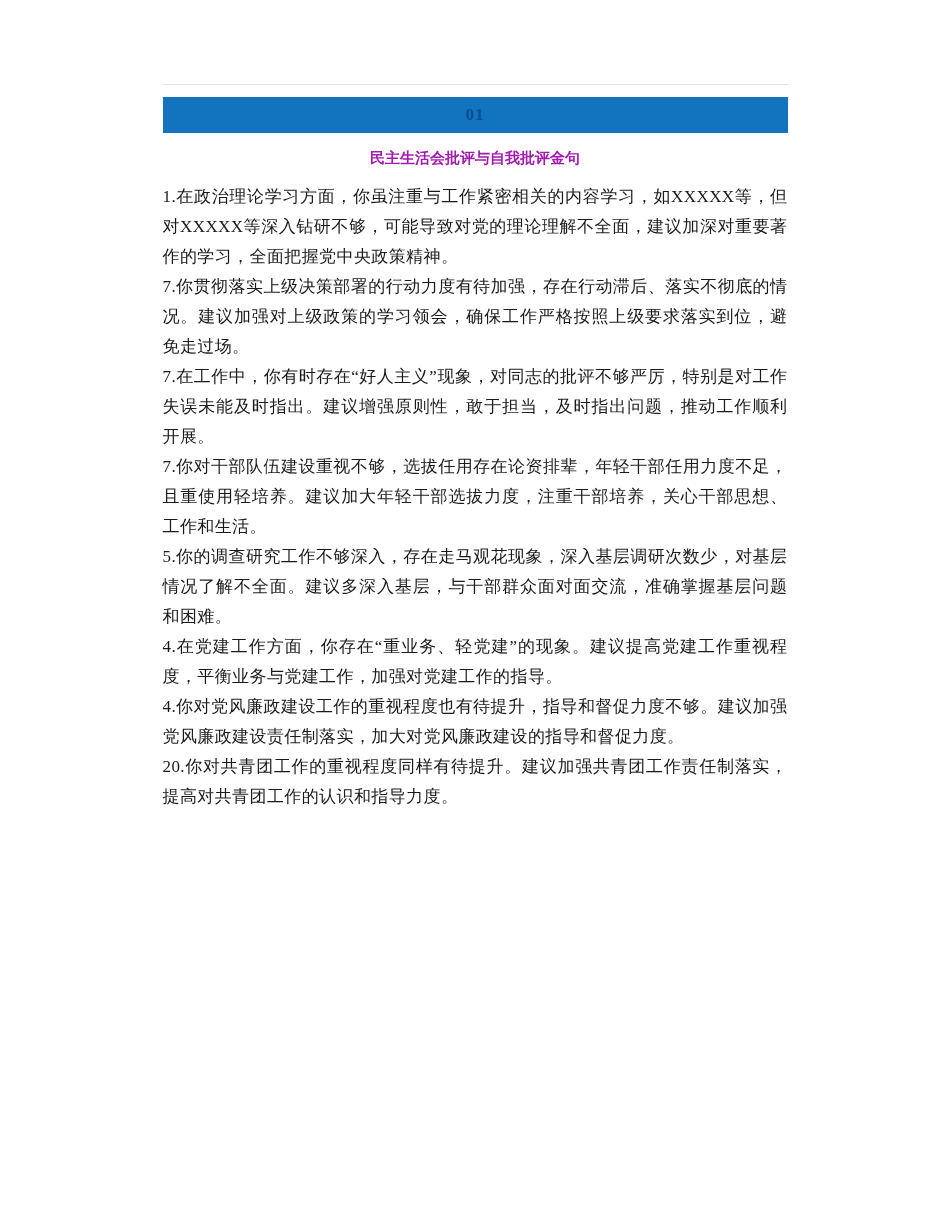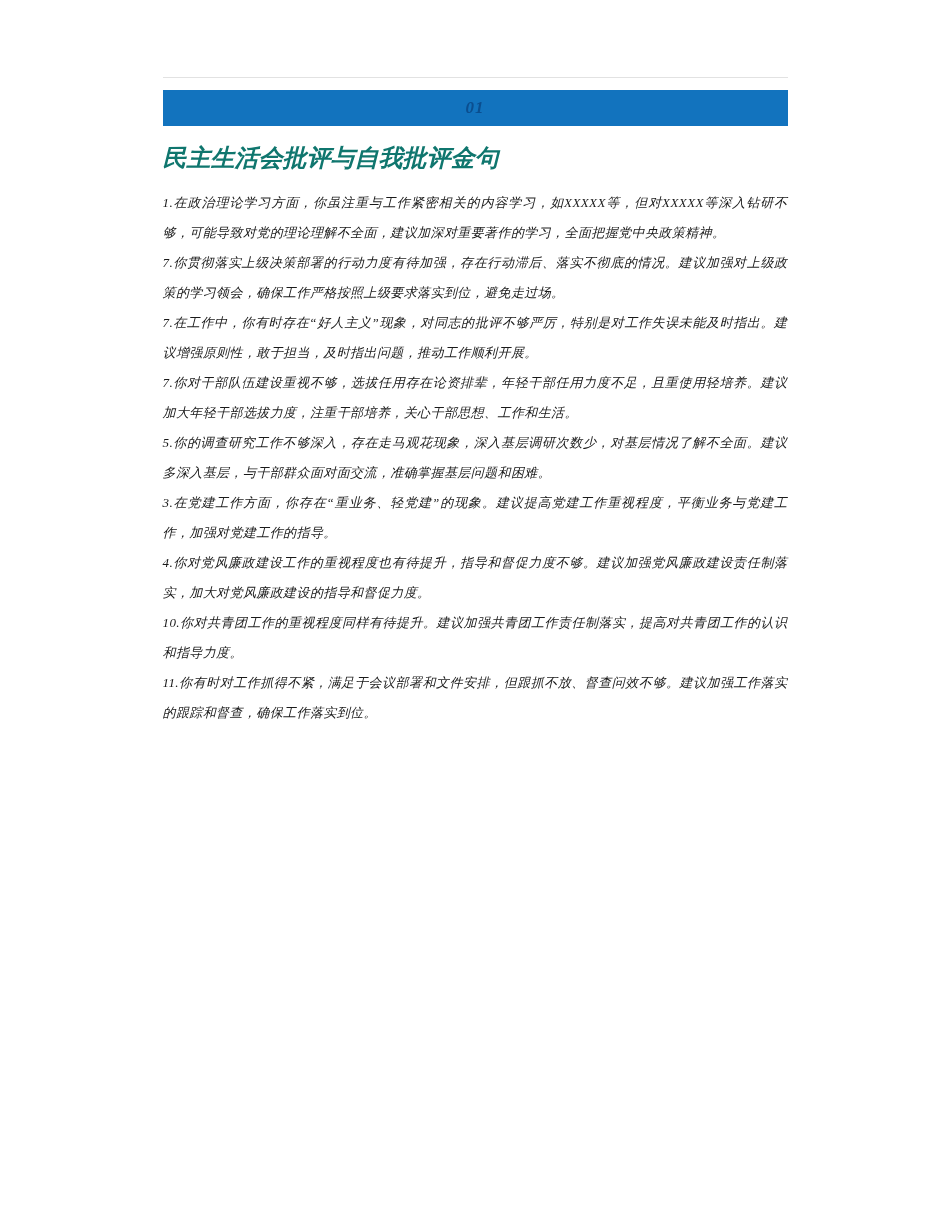--- a/index.html
+++ b/index.html
@@ -9,47 +9,46 @@
   }
   body {
     width: 950px;
     height: 1230px;
     font-family: "Liberation Serif", "DejaVu Serif", serif;
     color: #1a1a1a;
     overflow: hidden;
   }
   .page {
     width: 625px;
-    margin: 0 auto;
+    margin: 7px auto;
     padding-top: 77px;
     box-sizing: border-box;
-    font-style: italic;
   }
   .top-rule {
     border-top: 1px solid #e2e2e2;
     height: 0;
     margin-bottom: 12px;
   }
   .banner {
     height: 36px;
     line-height: 36px;
     text-align: center;
     font-size: 17px;
     font-weight: bold;
     letter-spacing: 1px;
   }
   .doc-title {
     margin: 16px 0 14px 0;
-    text-align: left;
-    font-size: 24px;
+    text-align: center;
+    font-size: 15px;
     font-weight: bold;
-    color: #0f766e;
+    color: #a21caf;
   }
   .content {
-    font-size: 13px;
+    font-size: 17px;
     line-height: 30px;
     text-align: justify;
     letter-spacing: 0.4px;
   }
   .content p {
     margin: 0;
     padding: 0;
   }
 </style>
 </head>
@@ -64,19 +63,18 @@
   </div>
 
   <h1 class="doc-title">民主生活会批评与自我批评金句</h1>
 
   <div class="content">
     <p>1.在政治理论学习方面，你虽注重与工作紧密相关的内容学习，如XXXXX等，但对XXXXX等深入钻研不够，可能导致对党的理论理解不全面，建议加深对重要著作的学习，全面把握党中央政策精神。</p>
     <p>7.你贯彻落实上级决策部署的行动力度有待加强，存在行动滞后、落实不彻底的情况。建议加强对上级政策的学习领会，确保工作严格按照上级要求落实到位，避免走过场。</p>
     <p>7.在工作中，你有时存在“好人主义”现象，对同志的批评不够严厉，特别是对工作失误未能及时指出。建议增强原则性，敢于担当，及时指出问题，推动工作顺利开展。</p>
     <p>7.你对干部队伍建设重视不够，选拔任用存在论资排辈，年轻干部任用力度不足，且重使用轻培养。建议加大年轻干部选拔力度，注重干部培养，关心干部思想、工作和生活。</p>
     <p>5.你的调查研究工作不够深入，存在走马观花现象，深入基层调研次数少，对基层情况了解不全面。建议多深入基层，与干部群众面对面交流，准确掌握基层问题和困难。</p>
-    <p>3.在党建工作方面，你存在“重业务、轻党建”的现象。建议提高党建工作重视程度，平衡业务与党建工作，加强对党建工作的指导。</p>
+    <p>4.在党建工作方面，你存在“重业务、轻党建”的现象。建议提高党建工作重视程度，平衡业务与党建工作，加强对党建工作的指导。</p>
     <p>4.你对党风廉政建设工作的重视程度也有待提升，指导和督促力度不够。建议加强党风廉政建设责任制落实，加大对党风廉政建设的指导和督促力度。</p>
-    <p>10.你对共青团工作的重视程度同样有待提升。建议加强共青团工作责任制落实，提高对共青团工作的认识和指导力度。</p>
-    <p>11.你有时对工作抓得不紧，满足于会议部署和文件安排，但跟抓不放、督查问效不够。建议加强工作落实的跟踪和督查，确保工作落实到位。</p>
+    <p>20.你对共青团工作的重视程度同样有待提升。建议加强共青团工作责任制落实，提高对共青团工作的认识和指导力度。</p>
   </div>
 
 </div>
 
 </body></html>

